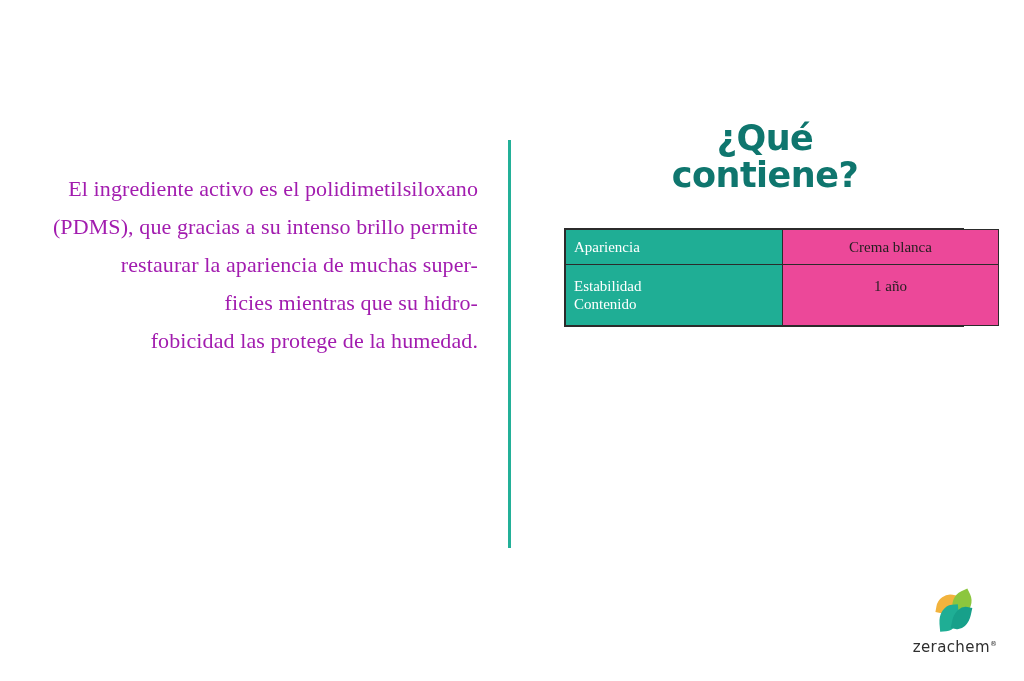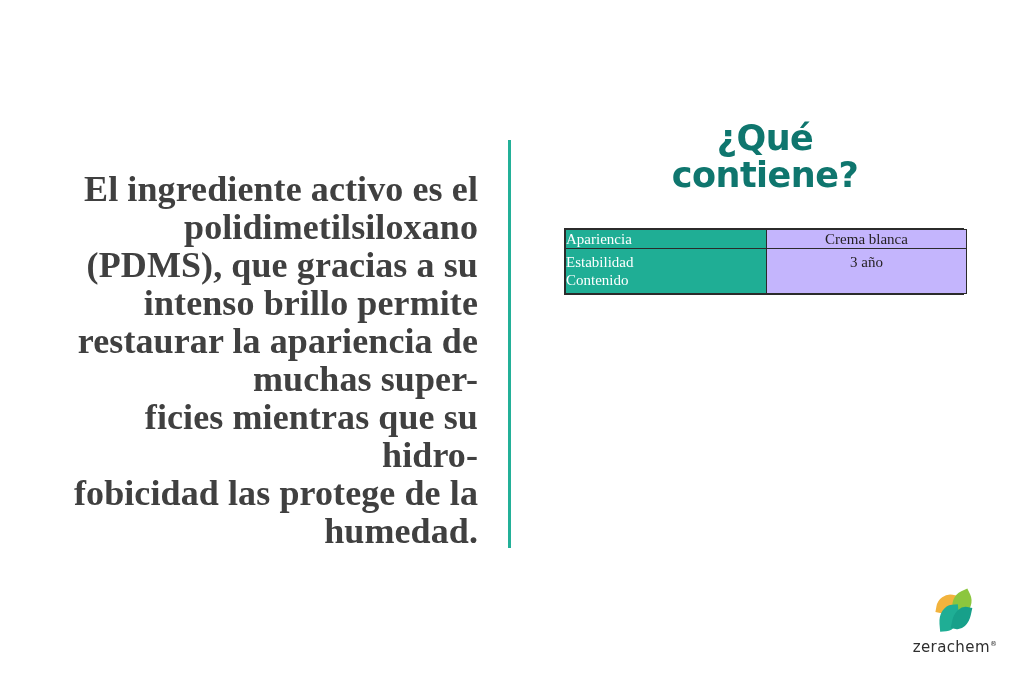--- a/index.html
+++ b/index.html
@@ -23,26 +23,25 @@
   
   .left-block {
     position: absolute;
     left: 48px;
     top: 170px;
     width: 430px;
     text-align: right;
   }
   .left-paragraph {
     font-family: "Liberation Serif", serif;
-    font-size: 36px;
+    font-size: 22px;
     line-height: 38px;
-    color: #404040;
+    color: #a21caf;
     letter-spacing: 0.1px;
     white-space: pre-line;
-    font-weight: bold;
   }
 
   
   .divider {
     position: absolute;
     left: 508px;
     top: 140px;
     width: 3px;
     height: 408px;
     background: #23b098;
@@ -75,34 +74,34 @@
     box-sizing: border-box;
   }
   table.spec {
     border-collapse: collapse;
     width: 100%;
     table-layout: fixed;
   }
   table.spec td {
     border: 1px solid #2b2b2b;
     vertical-align: middle;
-    padding: 0;
+    padding: 8px;
   }
   td.label {
     width: 200px;
     background: #1fae95;
     color: #ffffff;
     font-family: "Liberation Serif", serif;
     font-size: 15px;
     line-height: 18px;
     padding: 8px 0 8px 18px;
   }
   td.value {
     width: 199px;
-    background: #c4b5fd;
+    background: #ec4899;
     color: #231f20;
     font-family: "Liberation Serif", serif;
     font-size: 15px;
     text-align: center;
     padding: 8px 6px;
   }
   td.value .v-inner {
     display: block;
   }
   tr.two-line td.label,
@@ -198,21 +197,21 @@
           <td class="value">
             <span class="v-inner">Crema blanca</span>
           </td>
         </tr>
         <tr class="two-line">
           <td class="label">
             <span>Estabilidad</span>
             <span class="line2">Contenido</span>
           </td>
           <td class="value">
-            <span class="v-inner">3 año</span>
+            <span class="v-inner">1 año</span>
           </td>
         </tr>
       </tbody>
     </table>
   </div>
 
   <div class="logo">
     <div class="logo-mark">
       <span class="leaf leaf-yellow"></span>
       <span class="leaf leaf-green-lt"></span>

